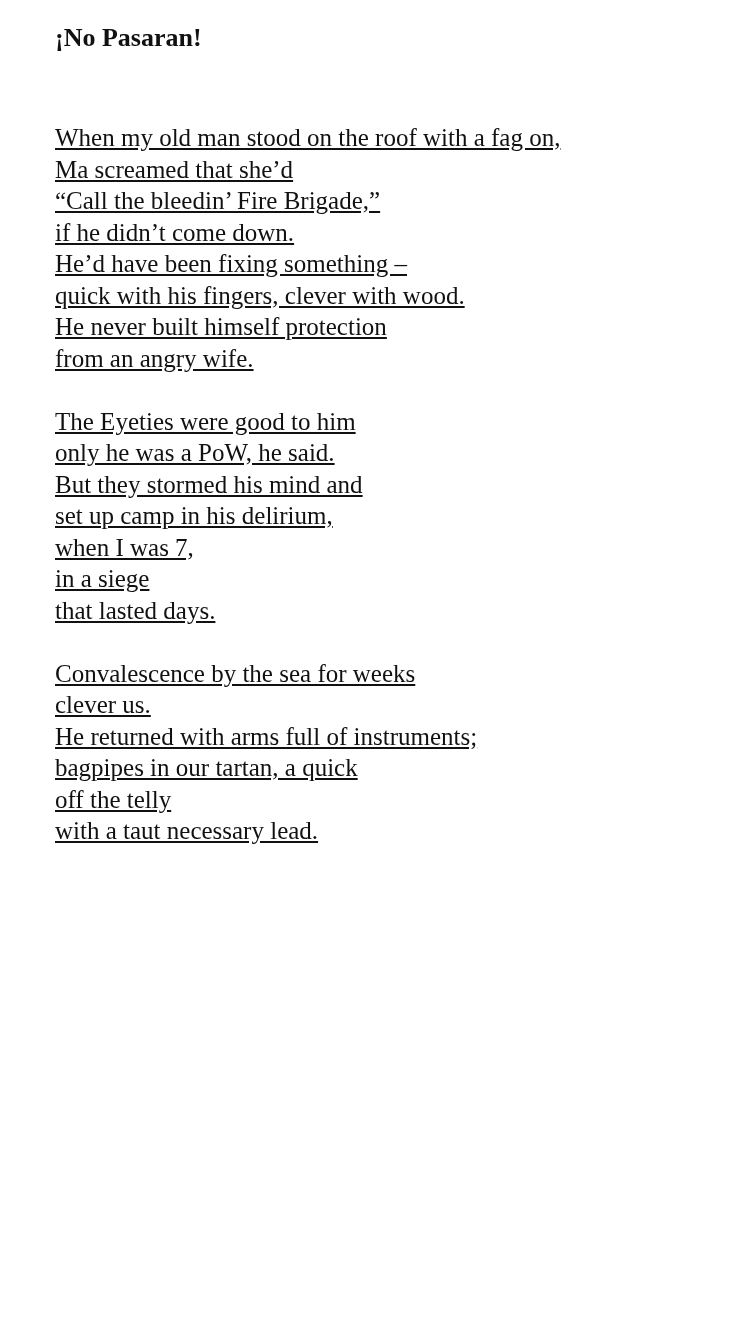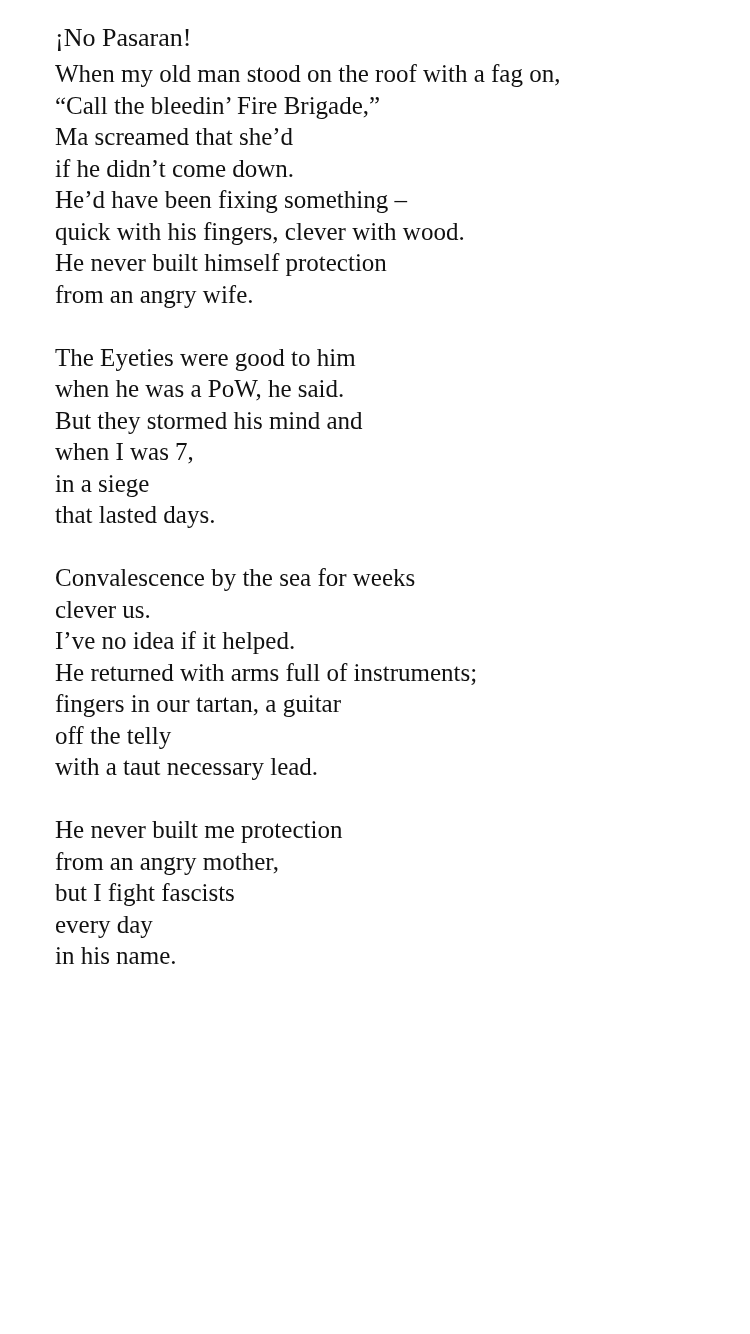--- a/index.html
+++ b/index.html
@@ -15,76 +15,71 @@
       font-family: "Liberation Serif", "DejaVu Serif", serif;
       color: #111111;
     }
     .page {
       position: absolute;
       left: 55px;
       top: 18px;
       right: 20px;
     }
     .title {
-      font-weight: normal;
+      font-weight: bold;
       font-size: 26px;
       line-height: 40px;
       margin: 0;
     }
     .poem {
+      margin-top: 64px;
+      text-decoration: underline;
     }
     .stanza {
       margin: 0 0 31.5px 0;
     }
     .line {
       display: block;
       font-size: 25px;
       line-height: 31.5px;
       white-space: nowrap;
     }
   </style>
 </head>
 <body>
 
 <div class="page">
   <h1 class="title">¡No Pasaran!</h1>
 
   <div class="poem">
     <div class="stanza">
       <span class="line">When my old man stood on the roof with a fag on,</span>
+      <span class="line">Ma screamed that she’d</span>
       <span class="line">“Call the bleedin’ Fire Brigade,”</span>
-      <span class="line">Ma screamed that she’d</span>
       <span class="line">if he didn’t come down.</span>
       <span class="line">He’d have been fixing something –</span>
       <span class="line">quick with his fingers, clever with wood.</span>
       <span class="line">He never built himself protection</span>
       <span class="line">from an angry wife.</span>
     </div>
 
     <div class="stanza">
       <span class="line">The Eyeties were good to him</span>
-      <span class="line">when he was a PoW, he said.</span>
+      <span class="line">only he was a PoW, he said.</span>
       <span class="line">But they stormed his mind and</span>
+      <span class="line">set up camp in his delirium,</span>
       <span class="line">when I was 7,</span>
       <span class="line">in a siege</span>
       <span class="line">that lasted days.</span>
     </div>
 
     <div class="stanza">
       <span class="line">Convalescence by the sea for weeks</span>
       <span class="line">clever us.</span>
-      <span class="line">I’ve no idea if it helped.</span>
       <span class="line">He returned with arms full of instruments;</span>
-      <span class="line">fingers in our tartan, a guitar</span>
+      <span class="line">bagpipes in our tartan, a quick</span>
       <span class="line">off the telly</span>
       <span class="line">with a taut necessary lead.</span>
     </div>
 
 
-    <div class="stanza">
-      <span class="line">He never built me protection</span>
-      <span class="line">from an angry mother,</span>
-      <span class="line">but I fight fascists</span>
-      <span class="line">every day</span>
-      <span class="line">in his name.</span>
-    </div>
   </div>
 </div>
 
 </body></html>

